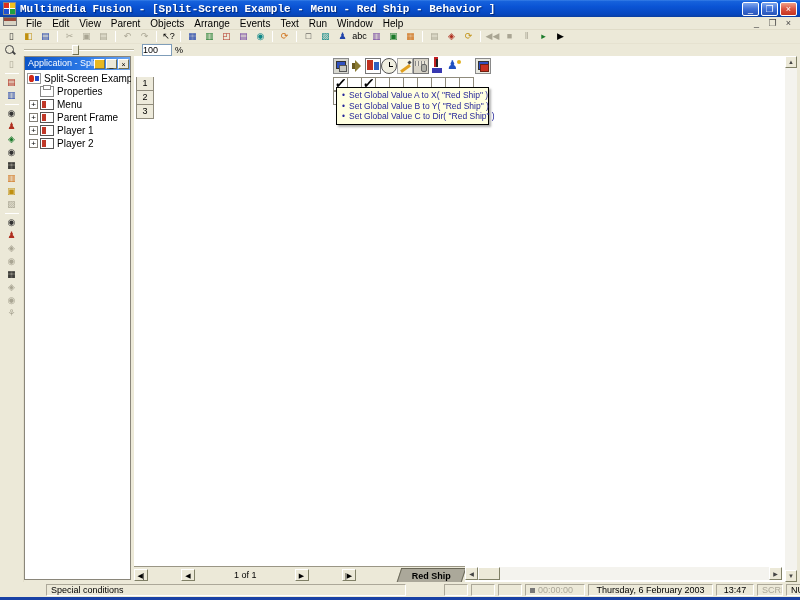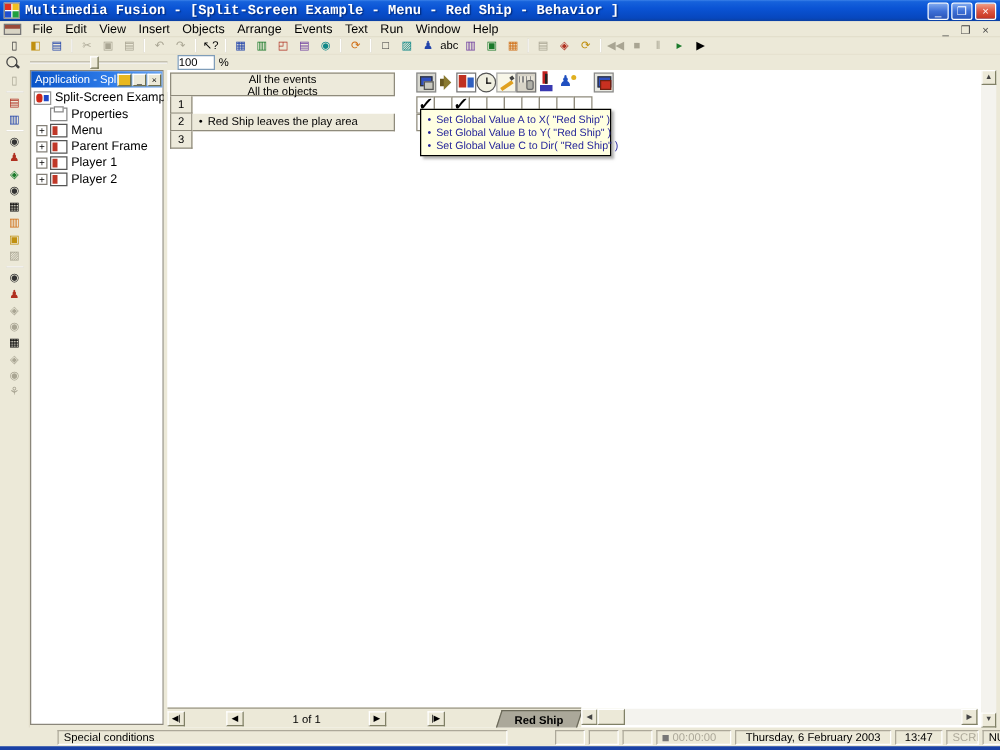--- a/index.html
+++ b/index.html
@@ -20,21 +20,21 @@
   .titlebar .title-text { font-weight:bold; font-size:11px; white-space:nowrap; text-shadow:1px 1px 1px #00297A;font-family:Liberation Mono, monospace; }
   .win-btns { margin-left:auto; display:flex; gap:2px; }
   .win-btn { width:17px; height:14px; border:1px solid #fff; border-radius:2px; color:#fff;
     font-size:9px; line-height:12px; text-align:center;
     background:linear-gradient(180deg,#7FA8EF 0%,#3D6FD6 50%,#2A55B8 100%); }
   .win-btn.close { background:linear-gradient(180deg,#F0A088 0%,#DC５440 50%,#C43420 100%);
     background:linear-gradient(180deg,#F0A088 0%,#DC5440 50%,#C43420 100%); }
 
   
   .menubar { position:absolute; left:0; top:17px; width:800px; height:13px; background:#ECE9D8;
-    display:flex; align-items:center; padding:0 2px; border-bottom:1px solid #E0DCC8; }
+    display:flex; align-items:flex-start; padding:0 2px; border-bottom:1px solid #E0DCC8; }
   .mdi-icon { width:14px; height:9px; border:1px solid #777; background:#D8D4C4; margin:0 4px 0 1px; position:relative; }
   .mdi-icon::before { content:""; position:absolute; left:0; top:0; right:0; height:3px; background:#9A4A3A; }
   .menu-item { padding:0 5px; font-size:10px; color:#000; height:13px; line-height:13px; }
   .mdi-ctrls { margin-left:auto; display:flex; gap:3px; padding-right:3px; color:#444; }
   .mdi-ctrls span { width:13px; height:11px; font-size:9px; line-height:10px; text-align:center; border:1px solid transparent; }
 
   
   .toolbar1 { position:absolute; left:0; top:30px; width:800px; height:14px; background:#ECE9D8;
     display:flex; align-items:center; padding-left:3px; border-bottom:1px solid #E6E2D0; }
   .tb-ic { width:15px; height:13px; margin:0 1px; font-size:9px; line-height:13px; text-align:center; overflow:hidden; }
@@ -198,21 +198,21 @@
       <span class="win-btn">❐</span>
       <span class="win-btn close">×</span>
     </span>
   </div>
 
   <div class="menubar">
     <span class="mdi-icon"></span>
     <span class="menu-item">File</span>
     <span class="menu-item">Edit</span>
     <span class="menu-item">View</span>
-    <span class="menu-item">Insert</span>
+    <span class="menu-item">Parent</span>
     <span class="menu-item">Objects</span>
     <span class="menu-item">Arrange</span>
     <span class="menu-item">Events</span>
     <span class="menu-item">Text</span>
     <span class="menu-item">Run</span>
     <span class="menu-item">Window</span>
     <span class="menu-item">Help</span>
     <span class="mdi-ctrls">
       <span>_</span>
       <span>❐</span>
@@ -333,44 +333,39 @@
         <span class="tree-ico ico-frame"></span>
         <span class="tree-label">Player 2</span>
       </div>
     </div>
   </div>
 
   <div class="splitter"></div>
   <div class="editor-bg"></div>
 
   <div class="editor">
-    <div class="ev-header">
-      <div>All the events</div>
-      <div>All the objects</div>
-    </div>
 
     <div class="obj-row">
       <span class="obj-ic oi-computer"></span>
       <span class="obj-ic oi-speaker"></span>
       <span class="obj-ic oi-frames"></span>
       <span class="obj-ic oi-clock"></span>
       <span class="obj-ic oi-pencil"></span>
       <span class="obj-ic oi-keyboard"></span>
       <span class="obj-ic oi-joystick"></span>
       <span class="obj-ic oi-runner"></span>
       <span class="obj-gap"></span>
       <span class="obj-ic oi-ship"></span>
     </div>
 
     <div class="ev-row" style="top:21px">
       <span class="ev-num">1</span>
     </div>
     <div class="ev-row" style="top:35px">
       <span class="ev-num">2</span>
-      <span class="ev-cond"><span class="ev-bullet">•</span><span>Red Ship leaves the play area</span></span>
     </div>
     <div class="ev-row" style="top:49px">
       <span class="ev-num">3</span>
     </div>
 
     <div class="chk-row">
       <span class="chk-cell">
           <span class="chk-mark">✓</span>
         </span>
       <span class="chk-cell"></span>

